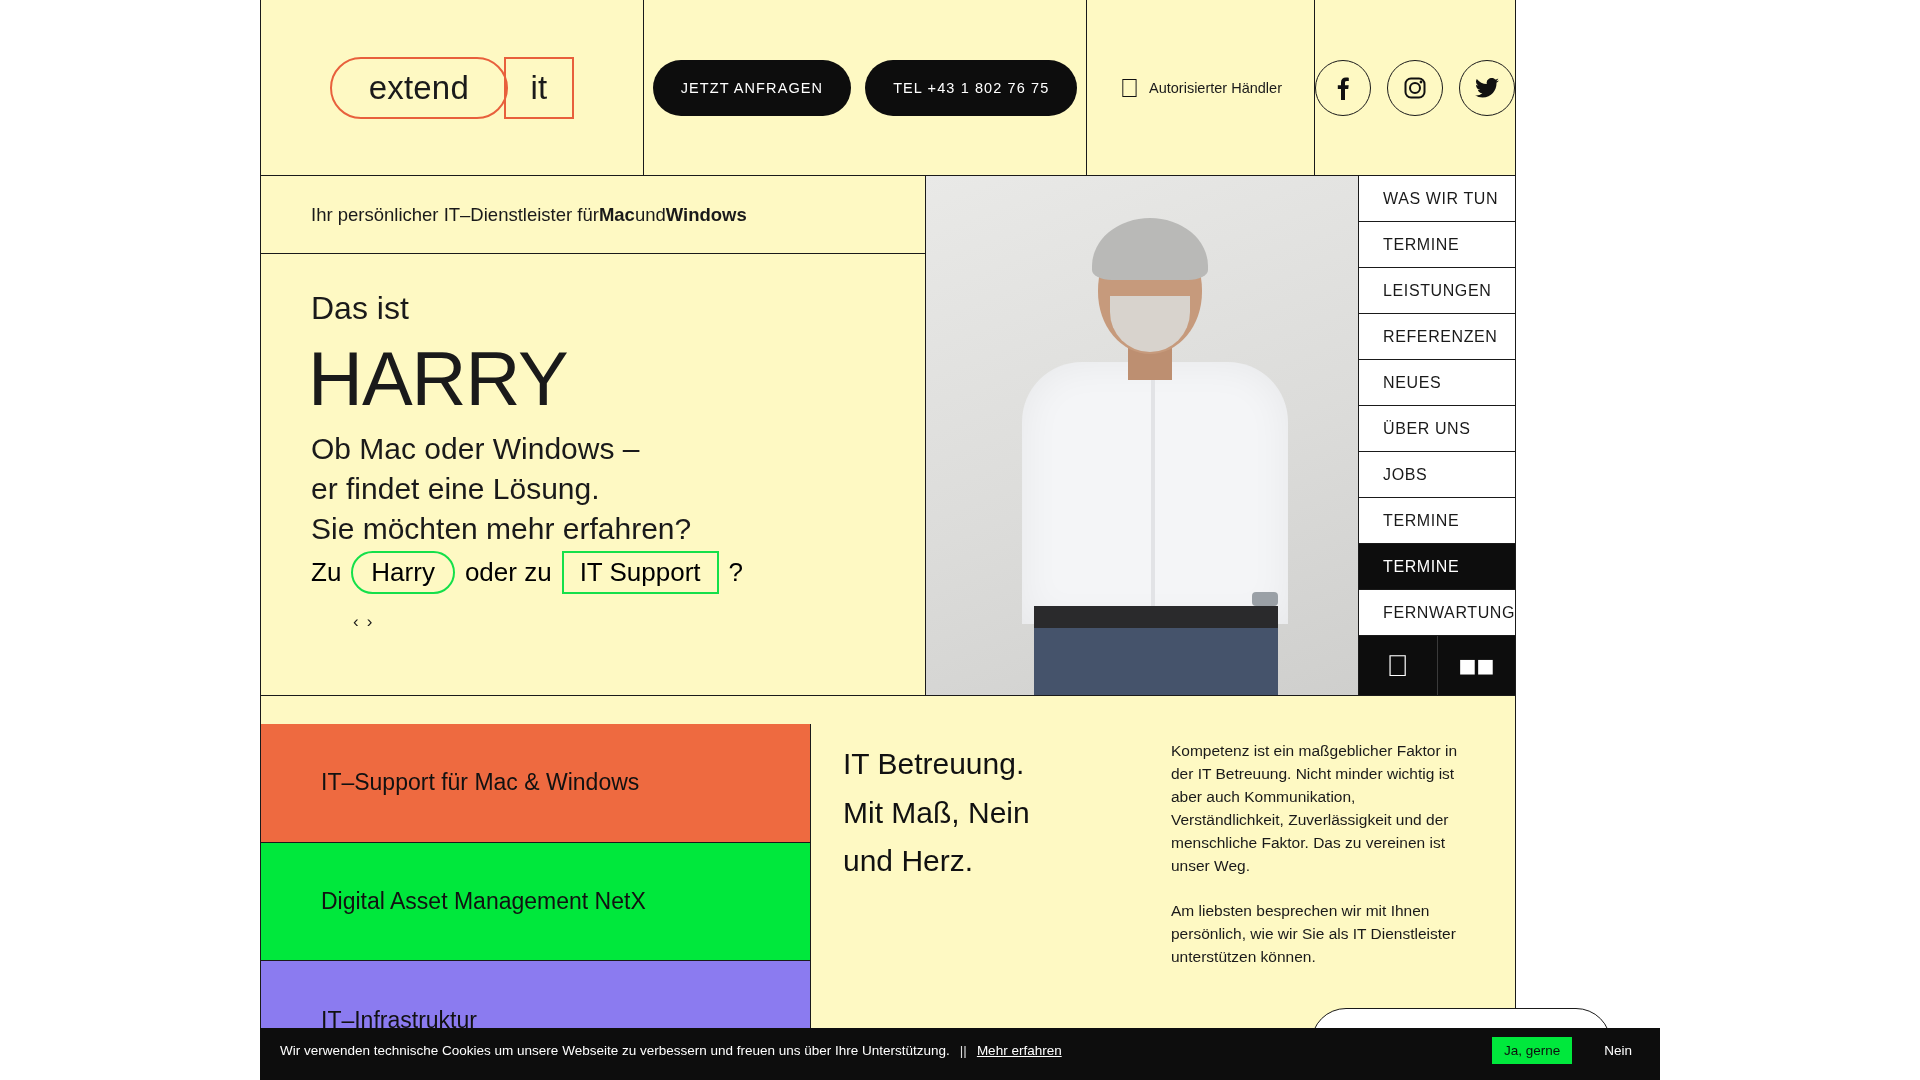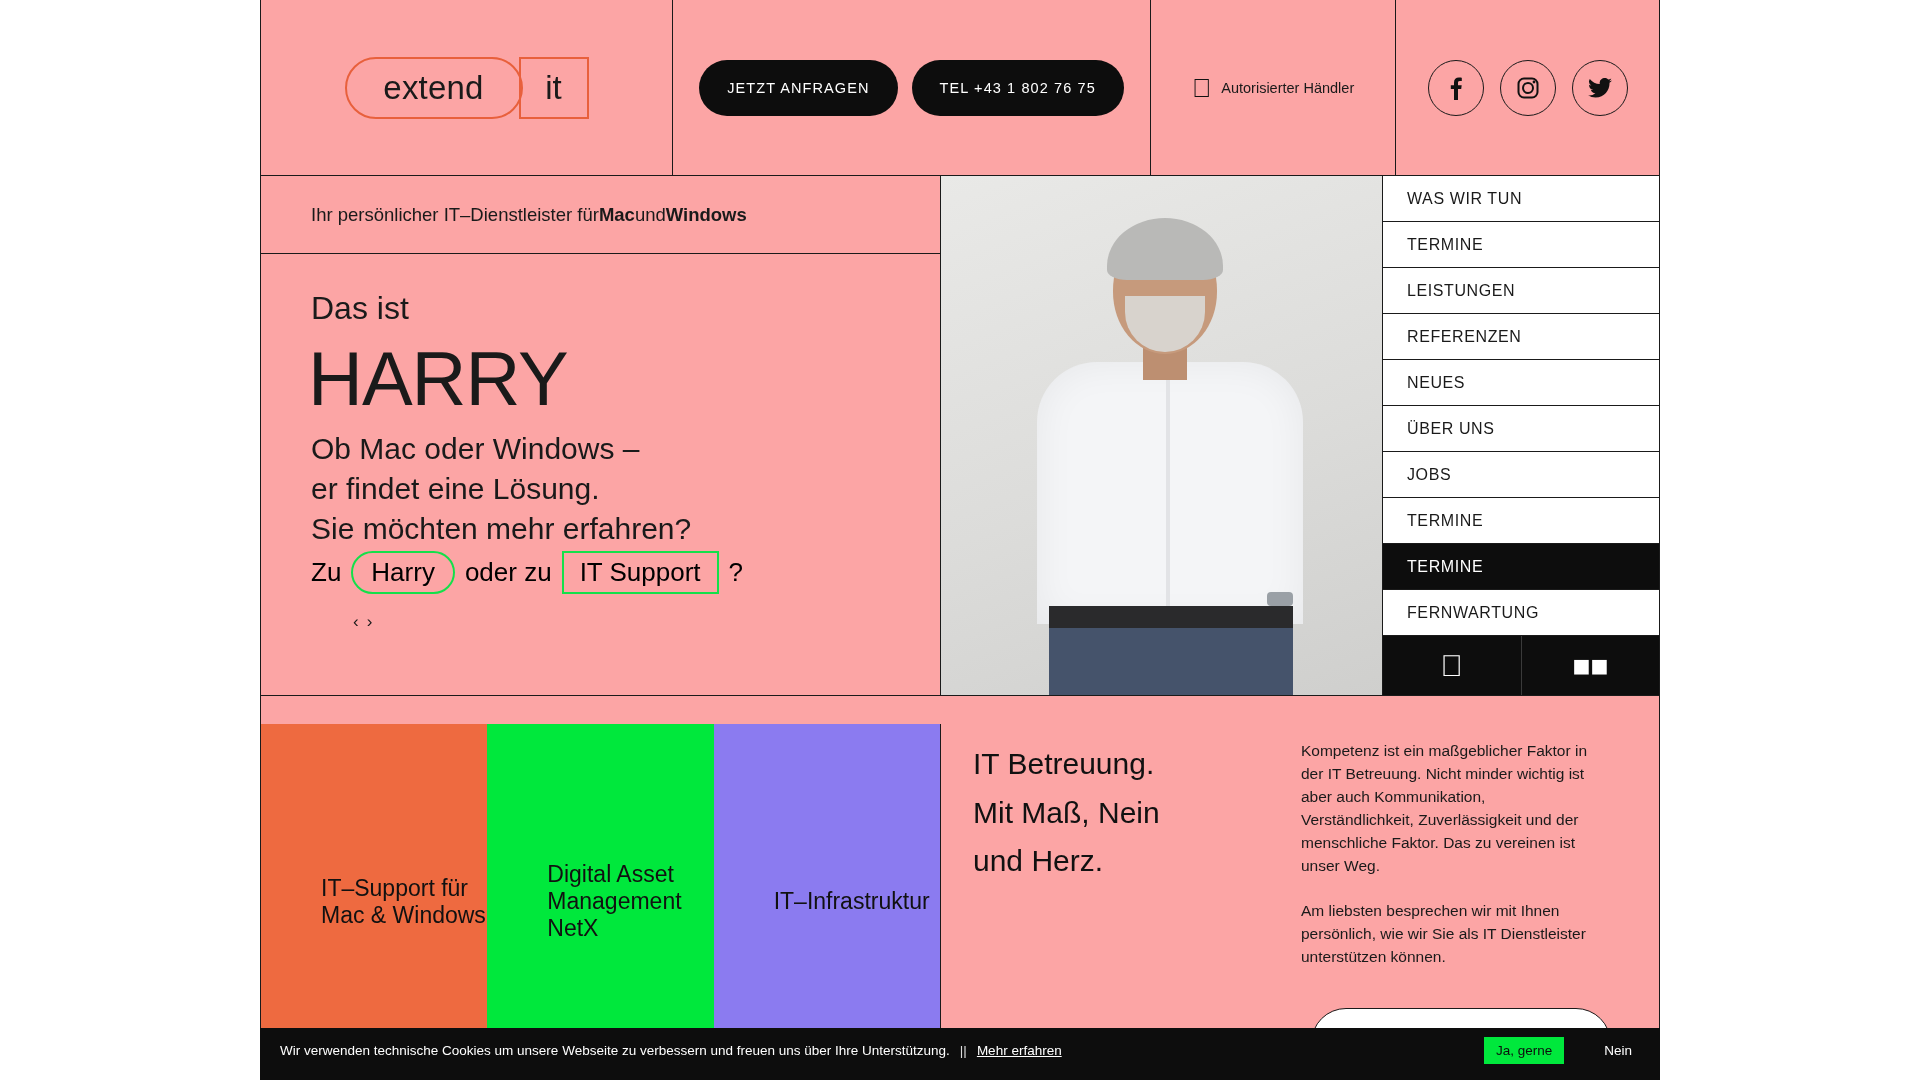--- a/index.html
+++ b/index.html
@@ -11,22 +11,22 @@
   }
   .page {
     position: relative;
     width: 1920px; height: 1080px;
     background: #ffffff;
   }
   
   .site {
     position: absolute;
     left: 260px; top: 0;
-    width: 1400px; height: 1080px;
-    background: #fca5a5;
+    width: 1256px; height: 1080px;
+    background: #fef9c3;
     border-left: 1px solid #1a1a1a;
     border-right: 1px solid #1a1a1a;
   }
 
   
   .header {
     position: relative;
     height: 176px;
     display: flex;
     align-items: stretch;
@@ -136,21 +136,21 @@
   .os-row { flex: 1; display: flex; }
   .os-cell {
     flex: 1; background: #0d0d0d; color: #fff;
     display: flex; align-items: center; justify-content: center;
     font-size: 30px; cursor: pointer;
   }
   .os-cell + .os-cell { border-left: 1px solid #3a3a3a; }
 
   
   .bottom { display: flex; height: 384px; }
-  .cards { width: 680px; border-right: 1px solid #1a1a1a; display: flex; flex-direction: row; margin-top: 28px; }
+  .cards { width: 680px; border-right: 1px solid #1a1a1a; display: flex; flex-direction: column; margin-top: 28px; }
   .card {
     flex: 1; display: flex; align-items: center;
     padding-left: 60px;
     font-size: 23px; color: #111;
     border-bottom: 1px solid #1a1a1a;
     cursor: pointer;
   }
   .card.orange { background: #ee6a40; }
   .card.green  { background: #00e83c; }
   .card.purple { background: #8b7bf0; }
@@ -172,21 +172,21 @@
     position: absolute; left: 260px; bottom: 0;
     width: 1400px; height: 52px;
     background: #0d0d0d; color: #fff;
     display: flex; align-items: center;
     padding: 0 18px 8px 20px;
     font-size: 13.5px;
   }
   .cookie-text { white-space: nowrap; }
   .cookie-sep { margin: 0 10px; opacity: .85; }
   .cookie-link { text-decoration: underline; cursor: pointer; color: #fff; }
-  .cookie-actions { margin-left: auto; display: flex; align-items: center; gap: 30px; }
+  .cookie-actions { margin-left: auto; display: flex; align-items: center; gap: 22px; }
   .btn-accept {
     background: #00e83c; color: #0d0d0d; border: none;
     padding: 6px 12px; font-size: 13.5px; cursor: pointer;
     font-family: "Liberation Sans", sans-serif;
   }
   .btn-decline {
     background: transparent; color: #fff; border: none;
     font-size: 13.5px; cursor: pointer; padding: 6px 10px;
     font-family: "Liberation Sans", sans-serif;
   }

